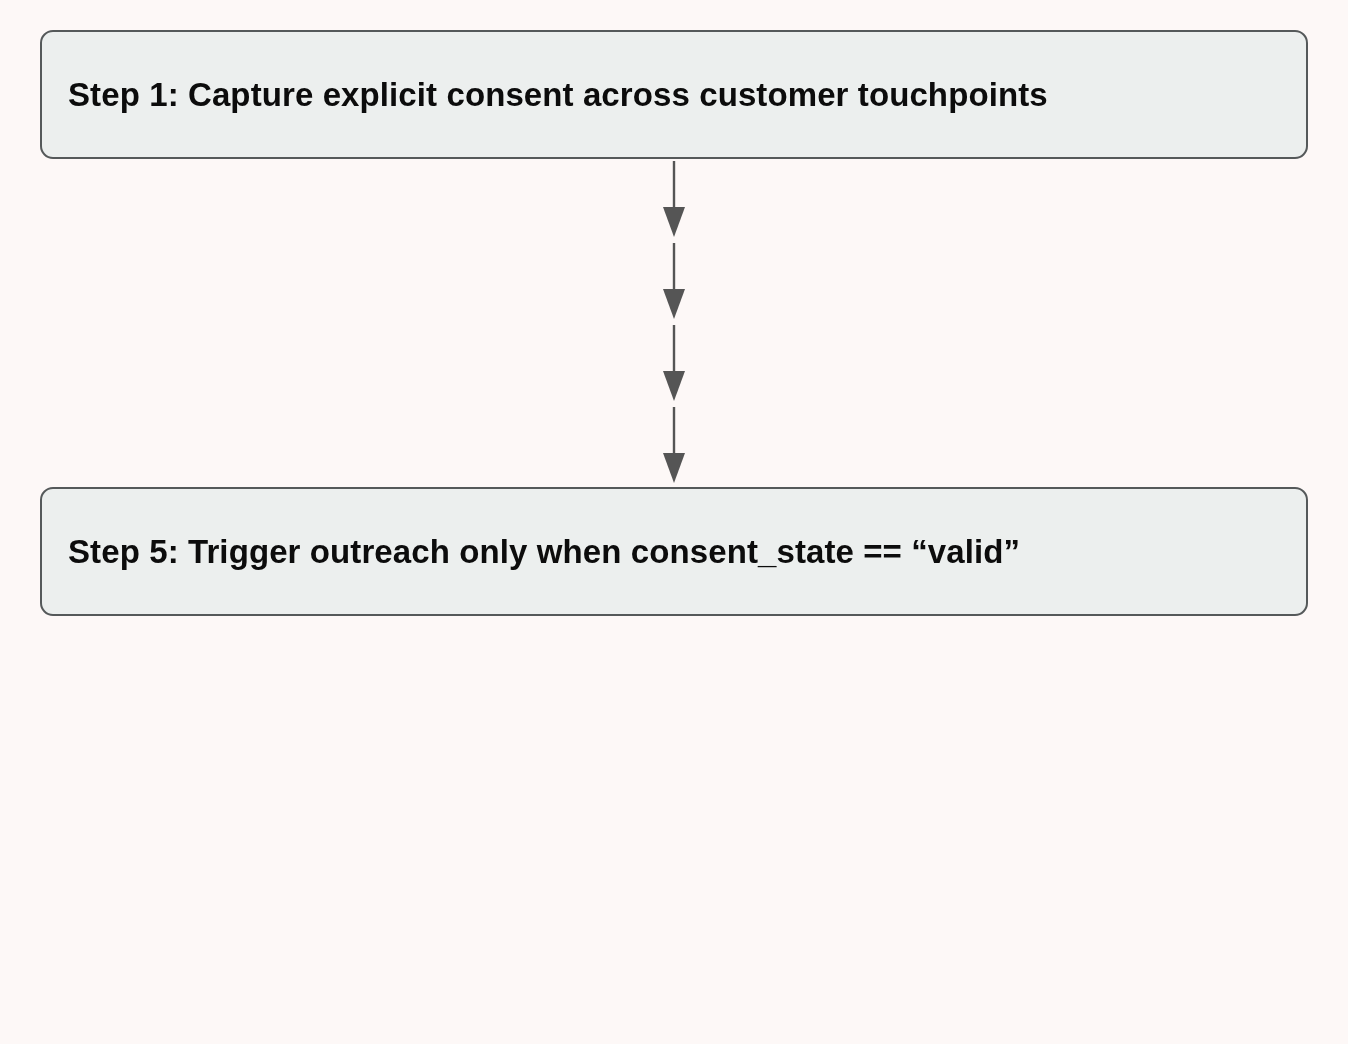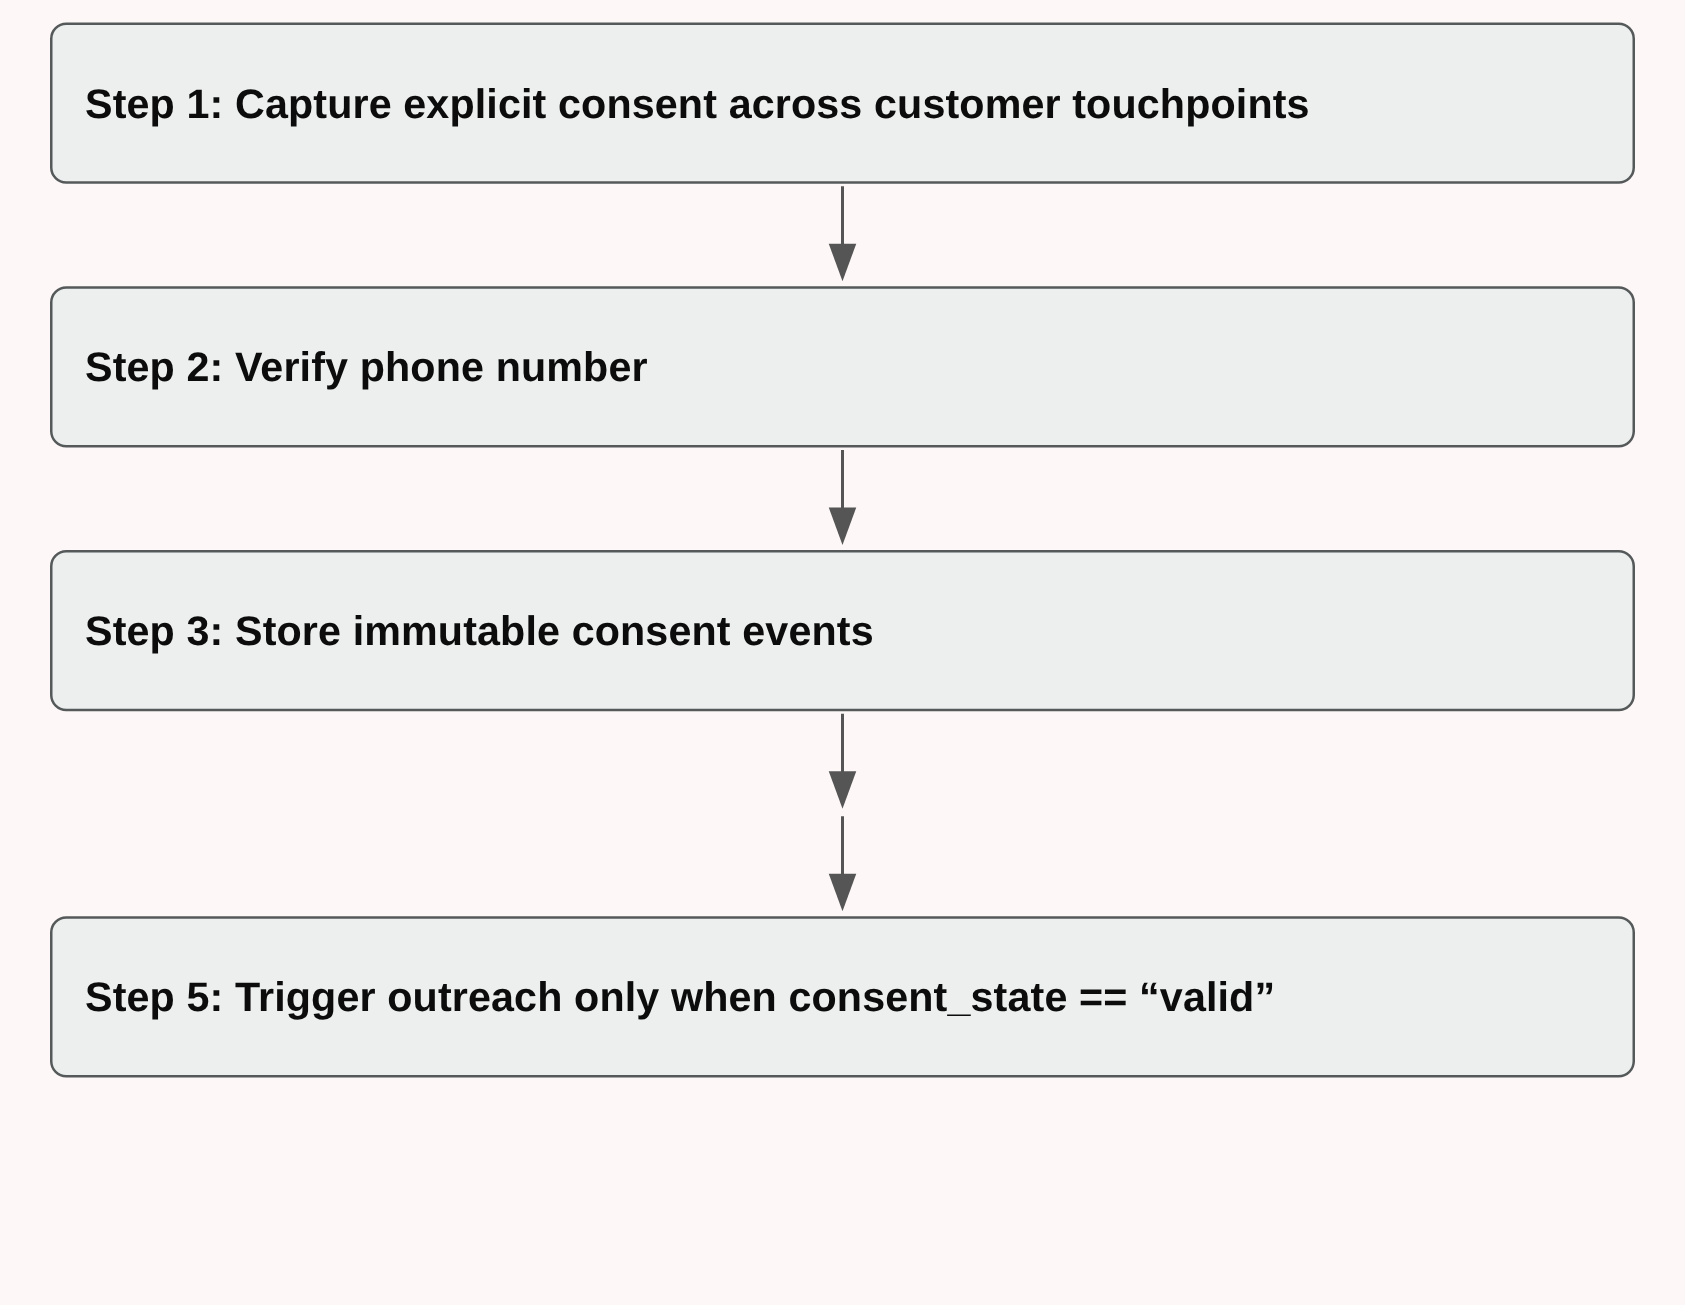--- a/index.html
+++ b/index.html
@@ -12,21 +12,21 @@
     background: #fdf8f7;
     font-family: "Liberation Sans", sans-serif;
     overflow: hidden;
   }
 
   #flowchart {
     position: relative;
     width: 1348px;
     height: 952px;
     box-sizing: border-box;
-    padding: 18px 40px;
+    padding: 30px 40px;
     display: flex;
     flex-direction: column;
     align-items: stretch;
   }
 
   .step-node {
     position: relative;
     box-sizing: border-box;
     height: 129px;
     background: #ecefee;
@@ -71,34 +71,28 @@
     <span class="step-label">Step 1: Capture explicit consent across customer touchpoints</span>
   </div>
 
   <div class="connector">
     <svg width="26" height="82" viewBox="0 0 26 82" aria-hidden="true">
       <line x1="13" y1="2" x2="13" y2="50" stroke="#555555" stroke-width="2.4"></line>
       <polygon points="13,78 2,48 24,48" fill="#555555"></polygon>
     </svg>
   </div>
 
-  <div class="step-node">
-    <span class="step-label">Step 2: Verify phone number</span>
-  </div>
 
   <div class="connector">
     <svg width="26" height="82" viewBox="0 0 26 82" aria-hidden="true">
       <line x1="13" y1="2" x2="13" y2="50" stroke="#555555" stroke-width="2.4"></line>
       <polygon points="13,78 2,48 24,48" fill="#555555"></polygon>
     </svg>
   </div>
 
-  <div class="step-node">
-    <span class="step-label">Step 3: Store immutable consent events</span>
-  </div>
 
   <div class="connector">
     <svg width="26" height="82" viewBox="0 0 26 82" aria-hidden="true">
       <line x1="13" y1="2" x2="13" y2="50" stroke="#555555" stroke-width="2.4"></line>
       <polygon points="13,78 2,48 24,48" fill="#555555"></polygon>
     </svg>
   </div>
 
 
   <div class="connector">

